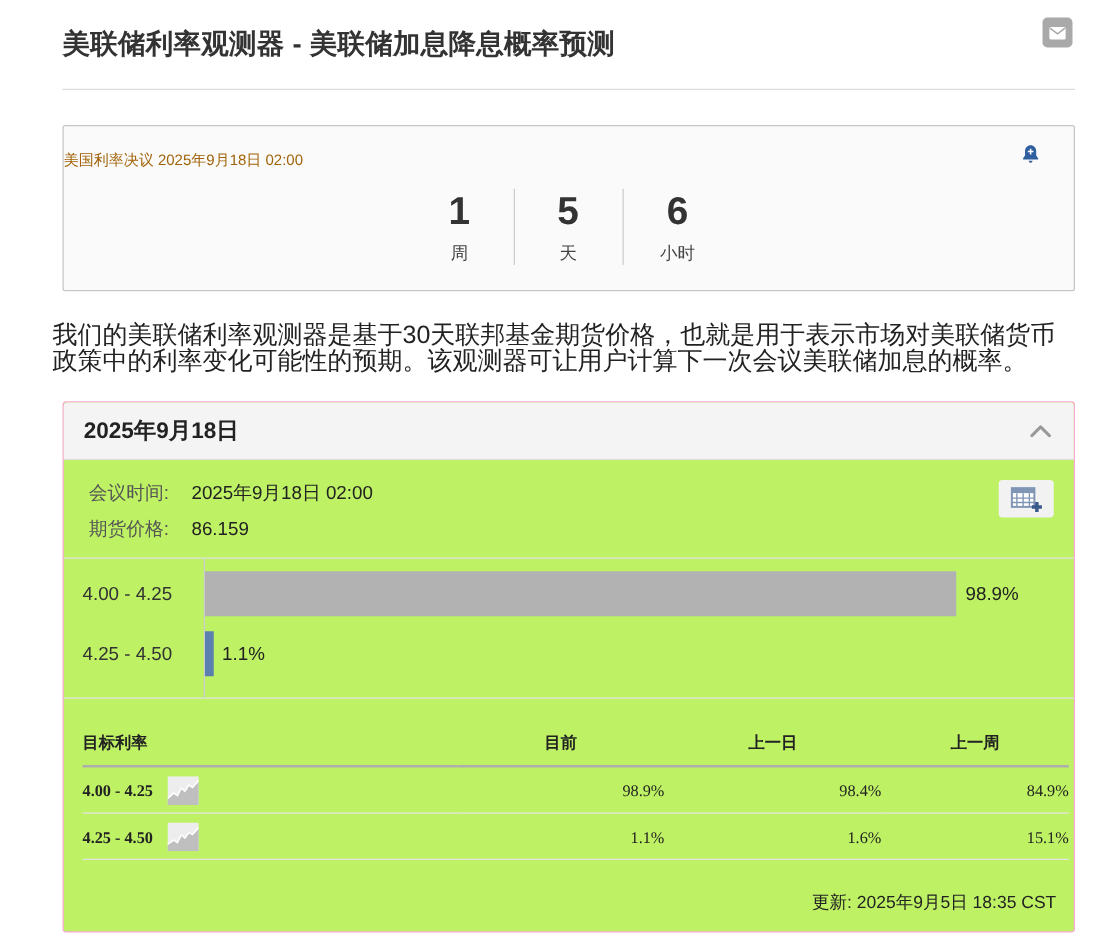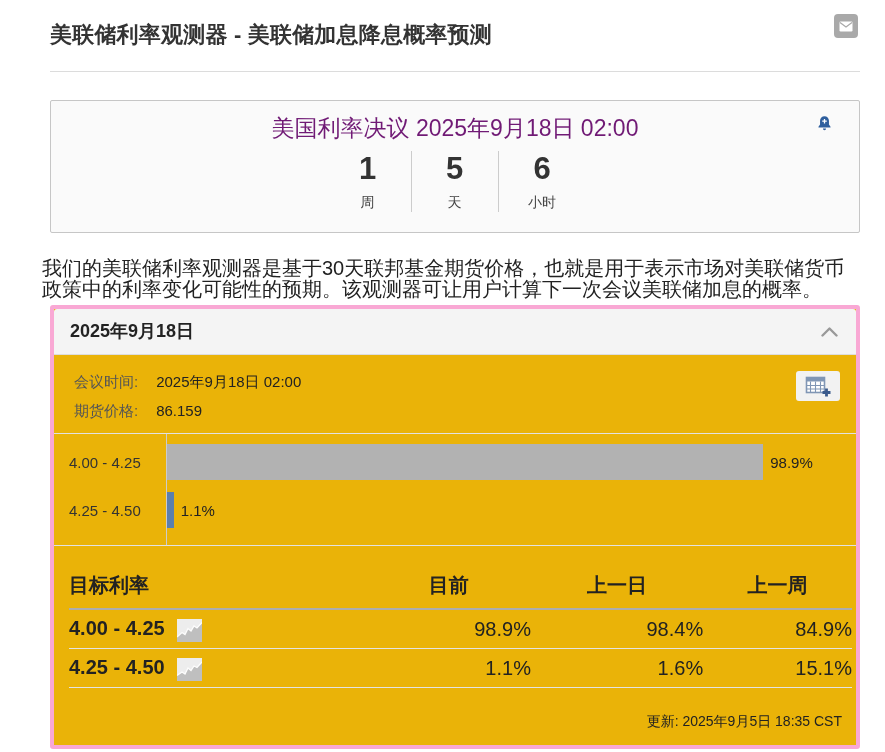--- a/index.html
+++ b/index.html
@@ -10,31 +10,31 @@
     color: #222; position: relative;
   }
   .header-row { display:flex; justify-content:space-between; align-items:flex-start; padding:20px 27px 0 50px; }
   h1 { font-size:22px; font-weight:700; color:#333; letter-spacing:0.2px; }
   .email-btn { width:24px; height:24px; background:#a9a9a9; border-radius:4px; margin-top:-6px;
     display:flex; align-items:center; justify-content:center; cursor:pointer; flex:none; }
   .title-rule { border-bottom:1px solid #dcdcdc; margin:21px 25px 0 50px; }
 
   .countdown-box { margin:28px 25px 0 50px; border:1px solid #c6c6c6; background:#fafafa;
     border-radius:2px; padding:17px 0 20px; position:relative; }
-  .cd-title { text-align:center; font-size:23px; color:#701a75; line-height:20px; }
+  .cd-title { font-size:12px; color:#a16207; line-height:20px; }
   .bell { position:absolute; right:26px; top:14px; cursor:pointer; line-height:0; }
   .cd-grid { display:flex; justify-content:center; margin-top:13px; }
   .cd-cell { width:87px; text-align:center; border-right:1px solid #ccc; padding:1px 0 2px; }
   .cd-cell:last-child { border-right:none; }
   .cd-num { font-size:31px; font-weight:700; color:#333; line-height:34px; }
   .cd-label { font-size:14px; color:#444; margin-top:8px; line-height:16px; }
 
   .desc { margin:25px 25px 0 42px; width:808px; font-size:20px; line-height:21px; color:#222; }
 
-  .panel { margin:5px 25px 0 50px; border:4px solid #f9a8d4; border-radius:3px; background:#eab308; }
+  .panel { margin:21px 25px 0 50px; border:1px solid #f9a8d4; border-radius:3px; background:#bef264; }
   .panel-header { background:#f4f4f4; border-bottom:1px solid #ddd; border-radius:3px 3px 0 0;
     padding:12px 18px 12px 16px; display:flex; justify-content:space-between; align-items:center;
     font-size:18px; font-weight:700; color:#222; cursor:pointer; line-height:21px; }
   .chevron { line-height:0; }
   .panel-body { padding-top:18px; border-radius:0 0 3px 3px; }
 
   .meta { padding:0 18px 0 20px; position:relative; }
   .meta-row { font-size:15px; color:#555; margin-bottom:11px; line-height:18px; }
   .meta-label { display:inline-block; min-width:78px; }
   .meta-value { font-weight:400; color:#222; }
@@ -45,21 +45,21 @@
     padding:9px 0 16px; position:relative; }
   .chart::before { content:""; position:absolute; left:112px; top:0; bottom:0; width:1px; background:#ccc; }
   .chart-row { display:flex; align-items:center; height:38px; margin-bottom:10px; }
   .chart-row:last-child { margin-bottom:0; }
   .chart-label { flex:none; width:112px; padding-left:15px; font-size:15px; color:#333; }
   .chart-track { flex:1; display:flex; align-items:center; height:38px; padding-left:1px; }
   .bar { height:36px; flex:none; }
   .bar-value { font-size:15px; color:#222; margin-left:7px; white-space:nowrap; }
 
   table { width:calc(100% - 19px); margin:20px 4px 0 15px; border-collapse:collapse;
-    font-size:20px; color:#222; }
+    font-size:13px; color:#222;font-family:Liberation Serif, serif; }
   th { padding:6px 0 9px; border-bottom:2px solid #adadad; font-weight:700; text-align:center; }
   th:first-child { text-align:left; }
   td { padding:7px 0 6px; border-bottom:1px solid #e3e3e3; text-align:right; }
   td:first-child { text-align:left; }
   col.c1 { width:38%; } col.c2 { width:21%; } col.c3 { width:22%; } col.c4 { width:19%; }
   .rate { font-weight:700; margin-right:12px; }
   .spark { display:inline-block; vertical-align:-7px; line-height:0; cursor:pointer; }
 
   .updated { text-align:right; font-size:14px; color:#222; padding:25px 14px 14px 0; }
 </style>

